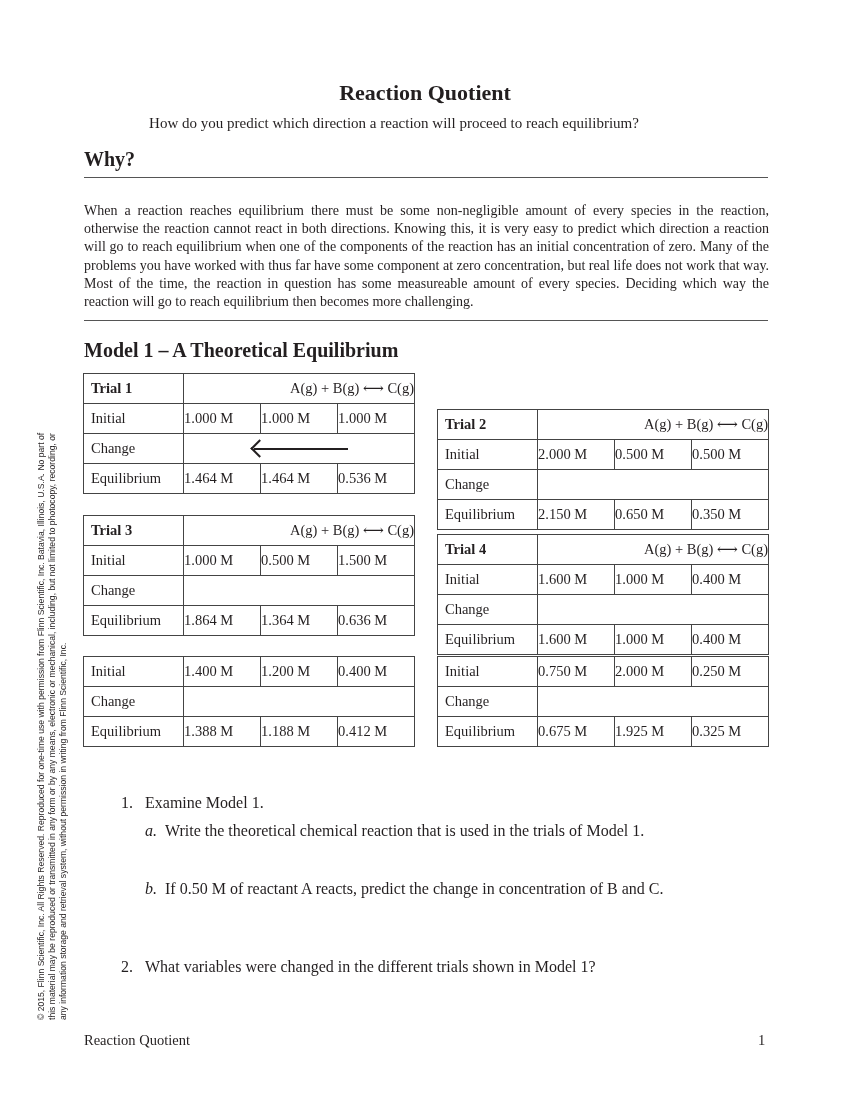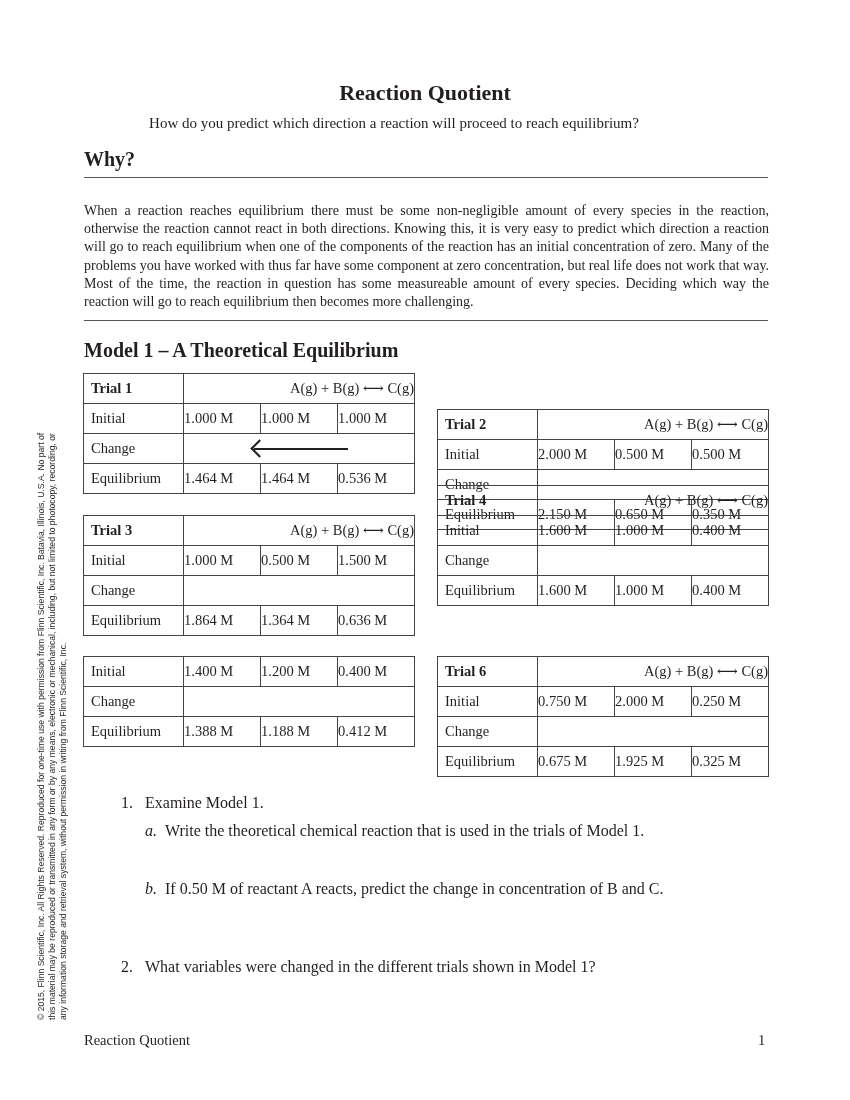--- a/index.html
+++ b/index.html
@@ -140,21 +140,21 @@
     </tr>
     <tr>
       <td>Equilibrium</td>
       <td class="val">1.864 M</td>
       <td class="val">1.364 M</td>
       <td class="val">0.636 M</td>
     </tr>
   </tbody>
     </table>
 
-  <table class="trial" style="left: 437px; top: 485px; border-radius: 17px;">
+  <table class="trial" style="left: 437px; top: 534px; border-radius: 17px;">
     <colgroup>
         <col class="c0">
         <col class="c1">
         <col class="c2">
         <col class="c3">
       </colgroup>
     <tbody>
         <tr>
       <td class="lbl-bold">Trial 4</td>
       <td class="eqn" colspan="3">A(g)  +  B(g)  ⟷  C(g)</td>
@@ -206,24 +206,20 @@
     </table>
 
   <table class="trial" style="left: 437px; top: 656px;">
     <colgroup>
         <col class="c0">
         <col class="c1">
         <col class="c2">
         <col class="c3">
       </colgroup>
     <tbody>
-        <tr>
-      <td class="lbl-bold">Trial 6</td>
-      <td class="eqn" colspan="3">A(g)  +  B(g)  ⟷  C(g)</td>
-    </tr>
     <tr>
       <td>Initial</td>
       <td class="val">0.750 M</td>
       <td class="val">2.000 M</td>
       <td class="val">0.250 M</td>
     </tr>
     <tr>
       <td>Change</td>
       <td class="arrow-cell" colspan="3"></td>
     </tr>

